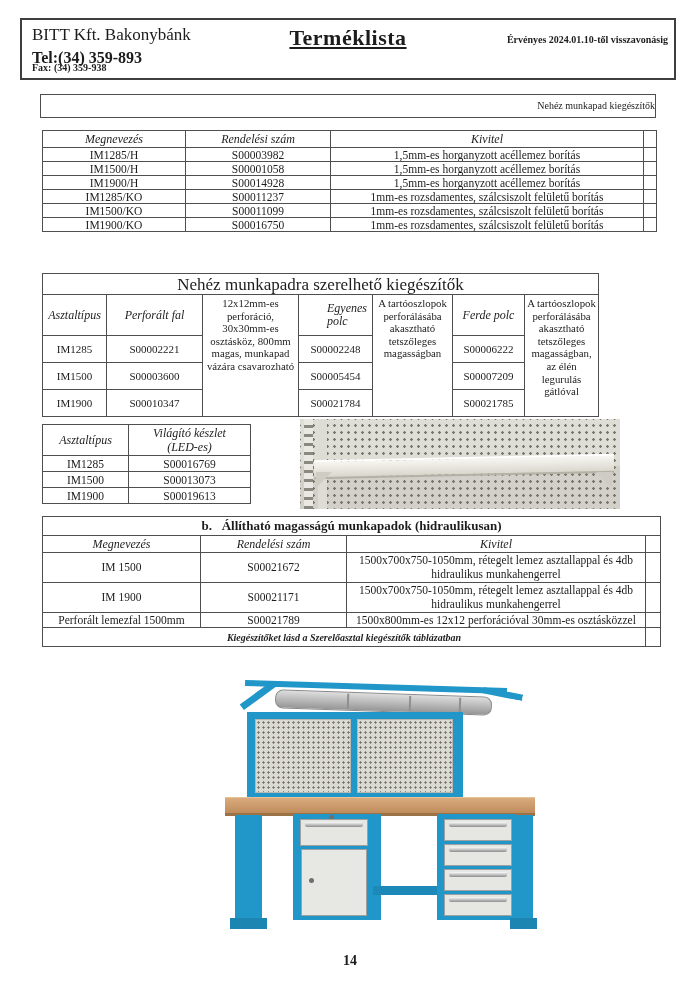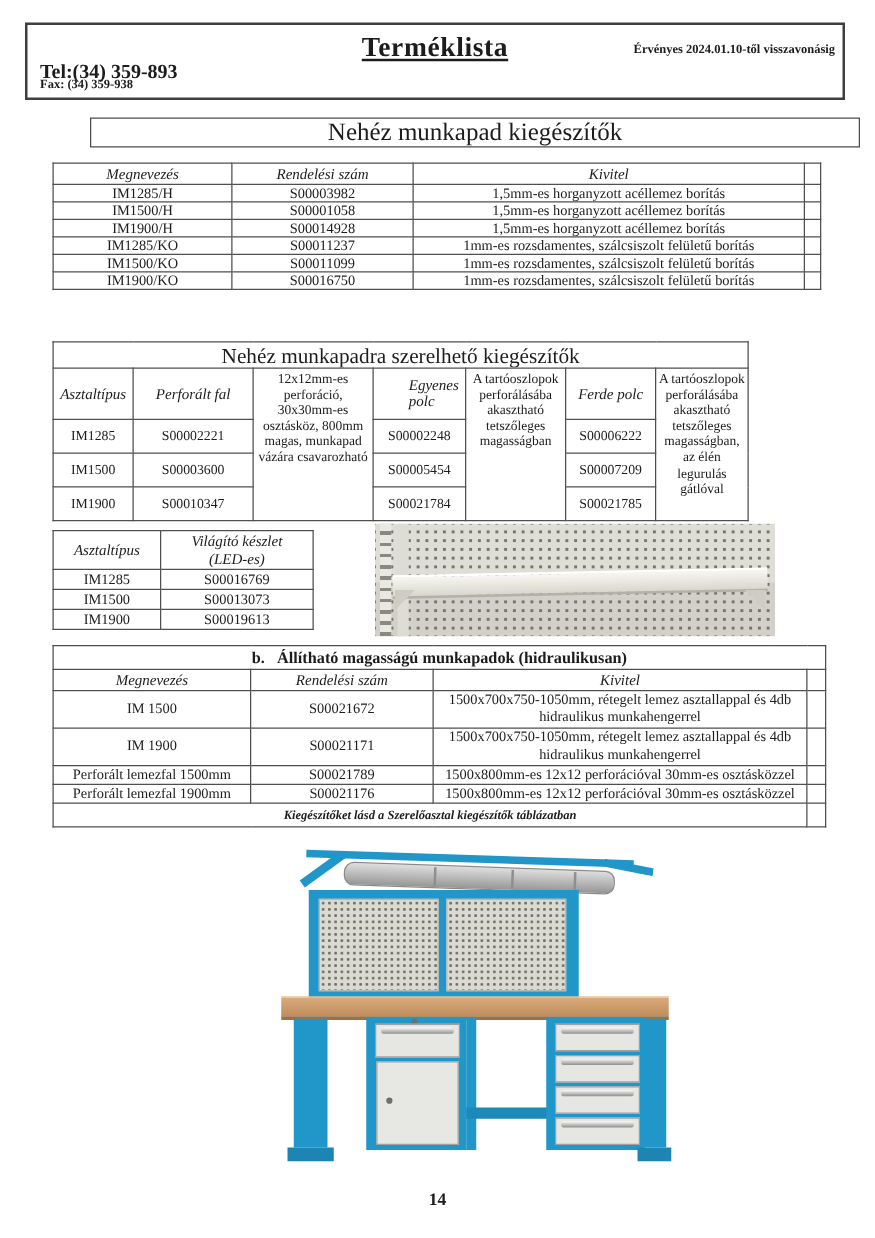--- a/index.html
+++ b/index.html
@@ -17,21 +17,21 @@
   .tel{position:absolute;left:10px;top:29px;font-size:16px;font-weight:bold;}
   .fax{position:absolute;left:10px;top:42px;font-size:10px;font-weight:bold;}
   .doc-title{
     position:absolute;left:50%;top:5px;transform:translateX(-50%);
     font-size:22px;font-weight:bold;text-decoration:underline;letter-spacing:.5px;
   }
   .validity{position:absolute;right:6px;top:14px;font-size:10px;font-weight:bold;}
   
   .section-box{
     position:absolute;left:40px;top:94px;width:614px;height:22px;
-    border:1px solid #4d4d4d;text-align:center;font-size:20px;line-height:22px;margin-left:32px;
+    border:1px solid #4d4d4d;text-align:right;font-size:10px;line-height:22px;
   }
   
   table{border-collapse:collapse;table-layout:fixed;}
   .t td{border:1px solid #4f4f4f;text-align:center;vertical-align:middle;
         padding:0 2px;overflow:hidden;}
   .t .title-row td{font-size:13.5px;height:20px;}
   .t .it{font-style:italic;font-size:12px;}
   .t .d{font-size:11.5px;}
   .bold{font-weight:bold;}
   .tbl1{position:absolute;left:42px;top:130px;width:614px;}
@@ -135,20 +135,21 @@
   .mid-post{left:148px;top:146px;width:8px;height:106px;}
   .stretcher{left:148px;top:218px;width:86px;height:9px;background:#1d89b8;}
   
   .page-num{position:absolute;left:0;top:953px;width:700px;text-align:center;
             font-size:14px;font-weight:bold;}
 </style>
 </head>
 <body>
 
 <div class="header-box">
+  <div class="company">BITT Kft. Bakonybánk</div>
   <div class="tel">Tel:(34) 359-893</div>
   <div class="fax">Fax: (34) 359-938</div>
   <div class="doc-title">Terméklista</div>
   <div class="validity">Érvényes 2024.01.10-től  visszavonásig</div>
 </div>
 
 <div class="section-box">Nehéz munkapad kiegészítők</div>
 
 <table class="t tbl1">
   <colgroup>
@@ -316,26 +317,20 @@
     <td class="d">S00021171</td>
     <td class="d">1500x700x750-1050mm, rétegelt lemez asztallappal és 4db hidraulikus munkahengerrel</td>
     <td></td>
   </tr>
   <tr class="r1">
     <td class="d">Perforált lemezfal 1500mm</td>
     <td class="d">S00021789</td>
     <td class="d">1500x800mm-es 12x12 perforációval 30mm-es osztásközzel</td>
     <td></td>
   </tr>
-  <tr class="r1">
-    <td class="d">Perforált lemezfal 1900mm</td>
-    <td class="d">S00021176</td>
-    <td class="d">1500x800mm-es 12x12 perforációval 30mm-es osztásközzel</td>
-    <td></td>
-  </tr>
   <tr class="frow">
     <td colspan="3" class="bold">Kiegészítőket lásd a Szerelőasztal kiegészítők táblázatban</td>
     <td></td>
   </tr>
 </tbody>
   </table>
 
 <div class="bench">
   <div class="arm-left blue"></div>
   <div class="arm-bar blue"></div>

